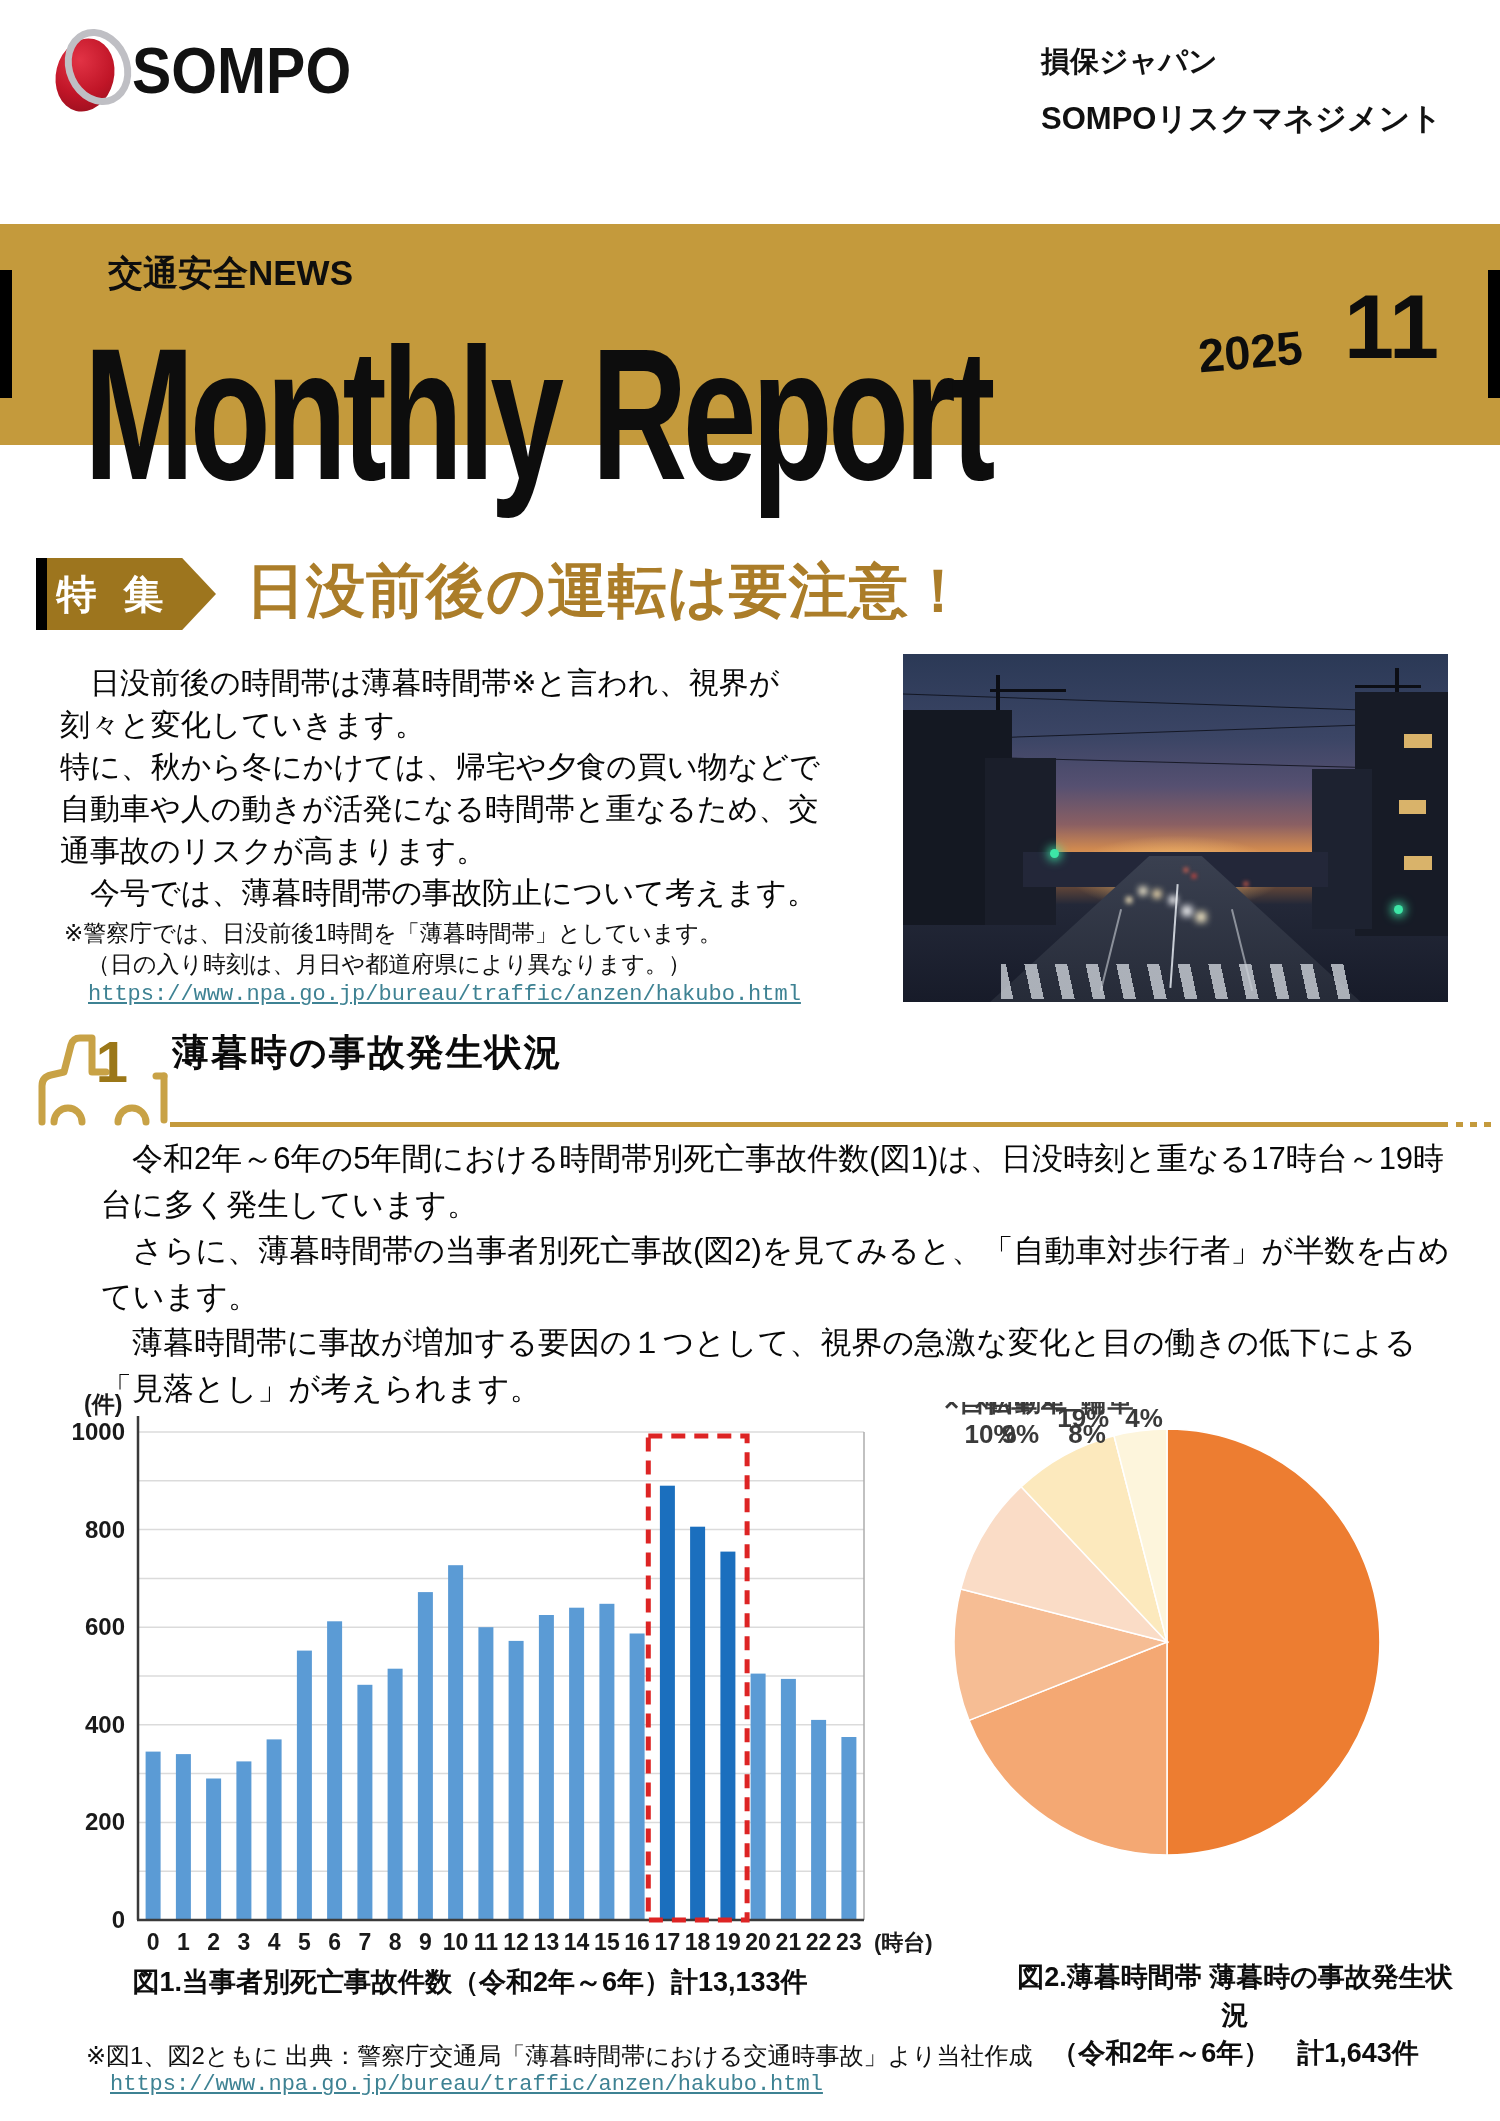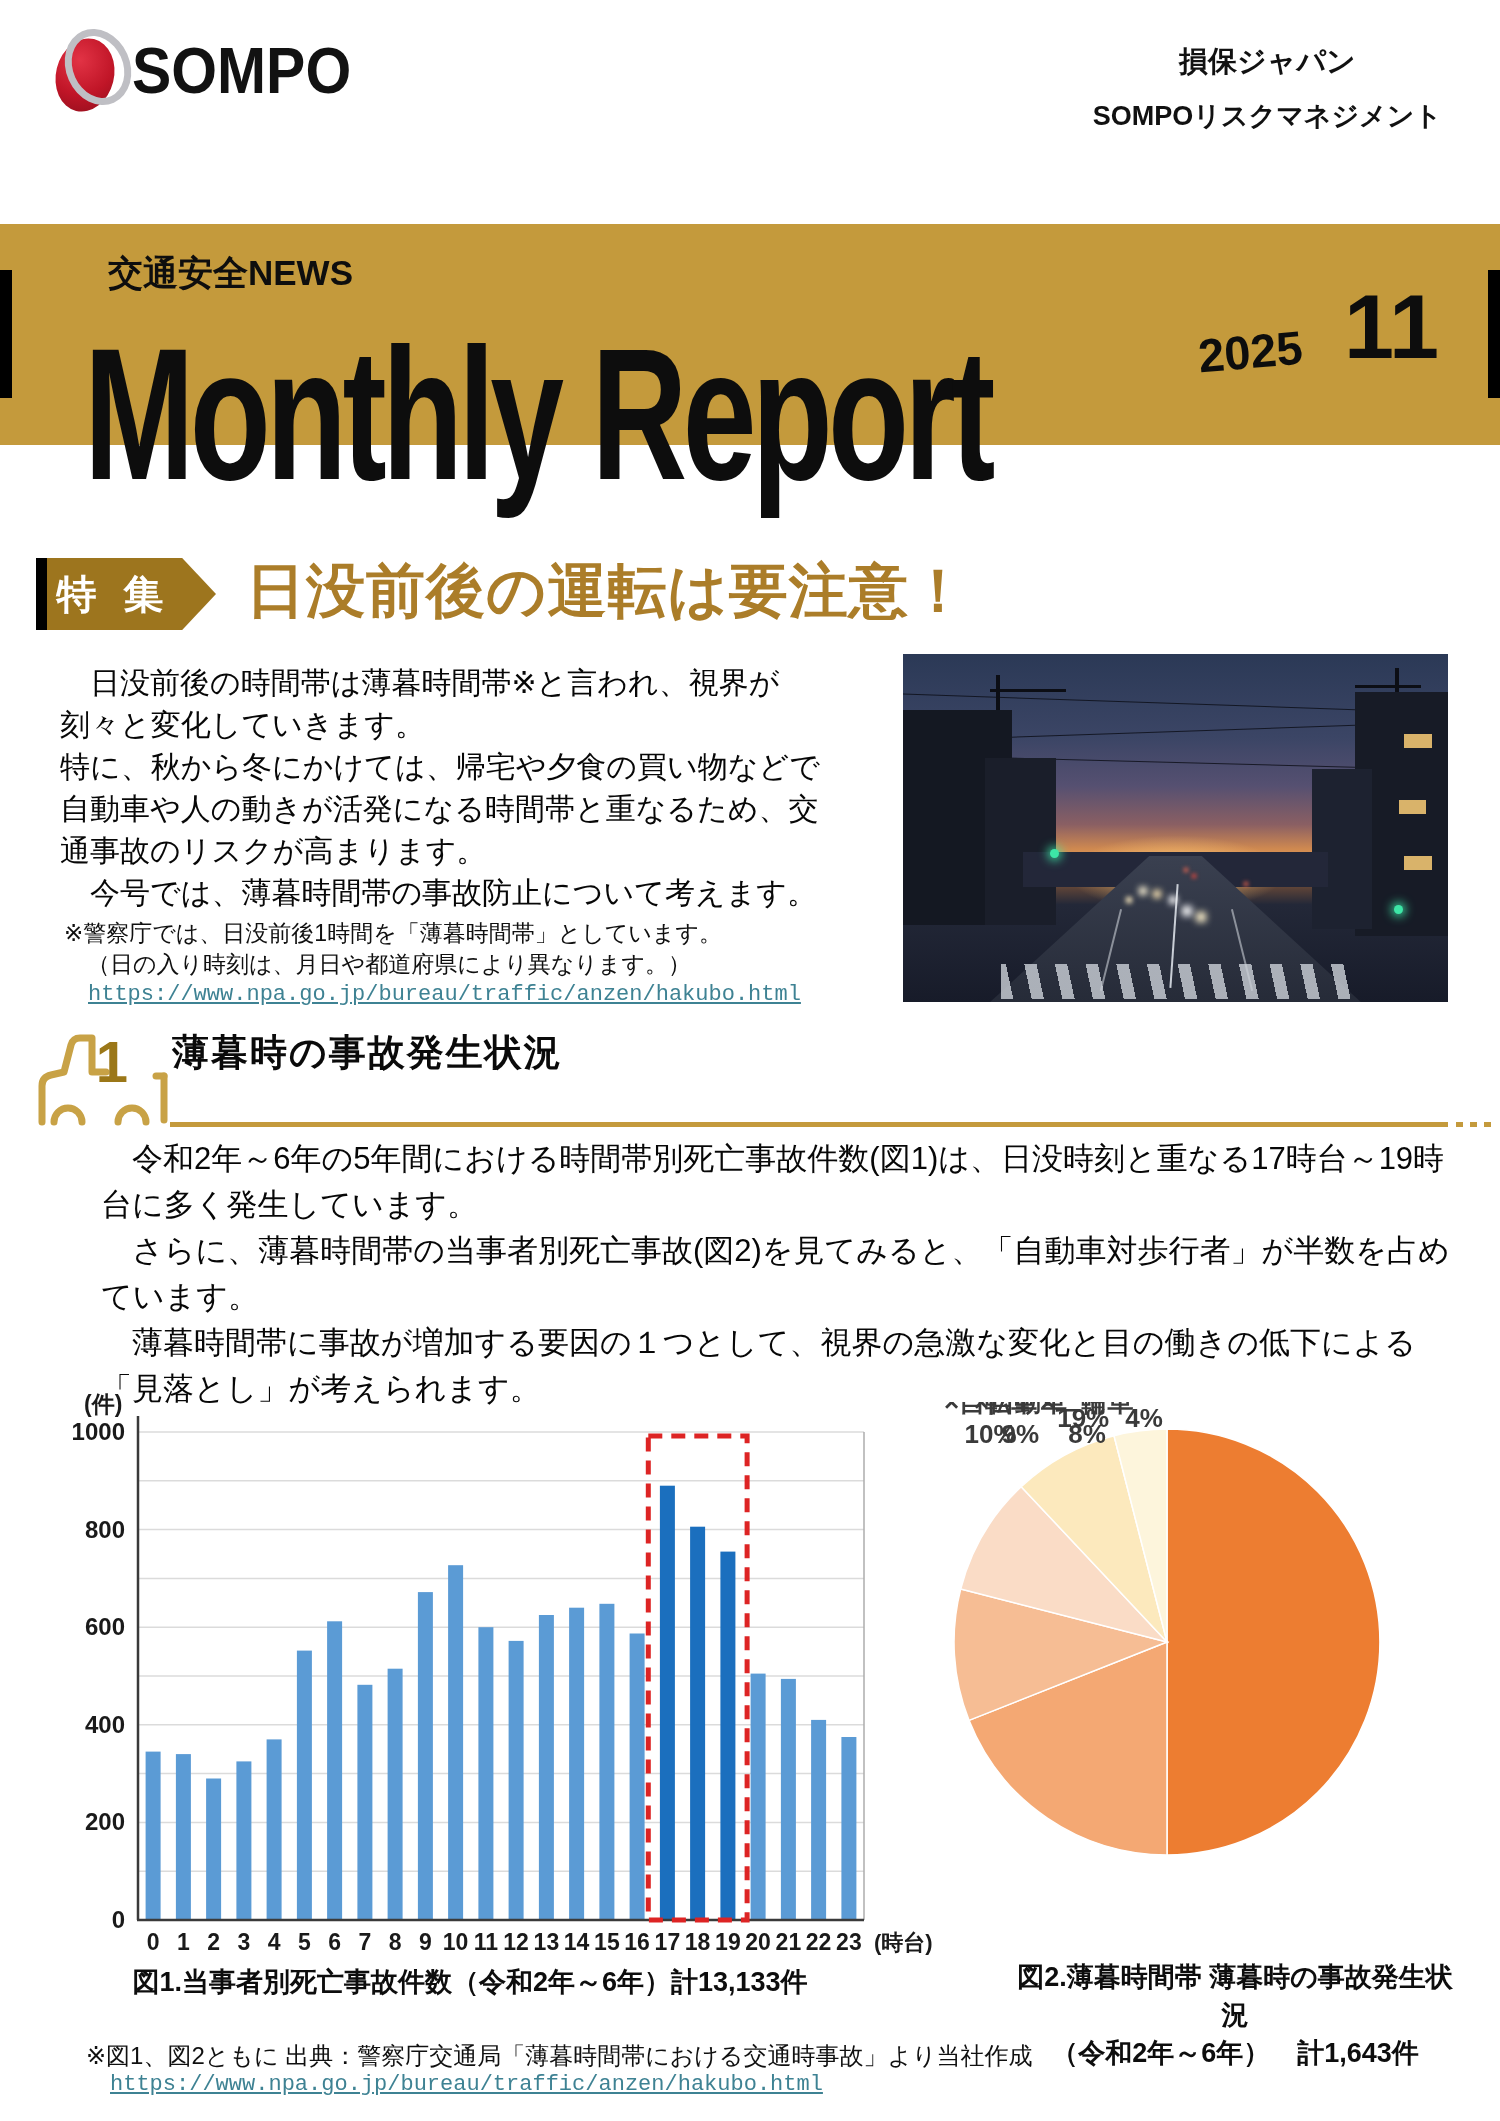--- a/index.html
+++ b/index.html
@@ -9,23 +9,23 @@
 
   
   .logo-mark{left:56px;top:28px;width:70px;height:88px;}
   .logo-ball{position:absolute;left:0;top:10px;width:58px;height:74px;border-radius:50%;
              background:radial-gradient(circle at 35% 32%,#e23345 0%,#c01527 55%,#8e0e1c 100%);
              transform:rotate(14deg);}
   .logo-ring{position:absolute;left:10px;top:0;width:50px;height:64px;border-radius:50%;
              border:7px solid #bfbfc4;transform:rotate(-24deg);}
   .logo-text{left:132px;top:34px;font-size:64px;font-weight:bold;letter-spacing:0px;
              transform:scaleX(.92);transform-origin:left top;color:#121212;}
-  .company{right:58px;top:42px;text-align:center;font-weight:bold;color:#111;}
+  .company{right:58px;top:42px;text-align:left;font-weight:bold;color:#111;}
   .company .l1{font-size:29px;margin-bottom:16px;}
-  .company .l2{font-size:27px;}
+  .company .l2{font-size:31px;}
 
   
   .banner{left:0;top:224px;width:1500px;height:221px;background:#C49A3C;}
   .edge-bar{width:12px;height:128px;top:270px;background:#000;}
   .edge-left{left:0;} .edge-right{right:0;}
   .kicker{left:108px;top:250px;font-size:35px;font-weight:bold;color:#0e0e0e;}
   .mr-title{left:84px;top:306px;font-size:170px;font-weight:bold;letter-spacing:-6px;
             transform:scale(0.78,1.10);transform-origin:left top;white-space:nowrap;color:#0d0d0d;}
   .year{left:1198px;top:324px;font-size:47px;font-weight:bold;transform:rotate(-5deg);color:#0d0d0d;}
   .month{left:1344px;top:276px;font-size:90px;font-weight:bold;color:#0d0d0d;}

